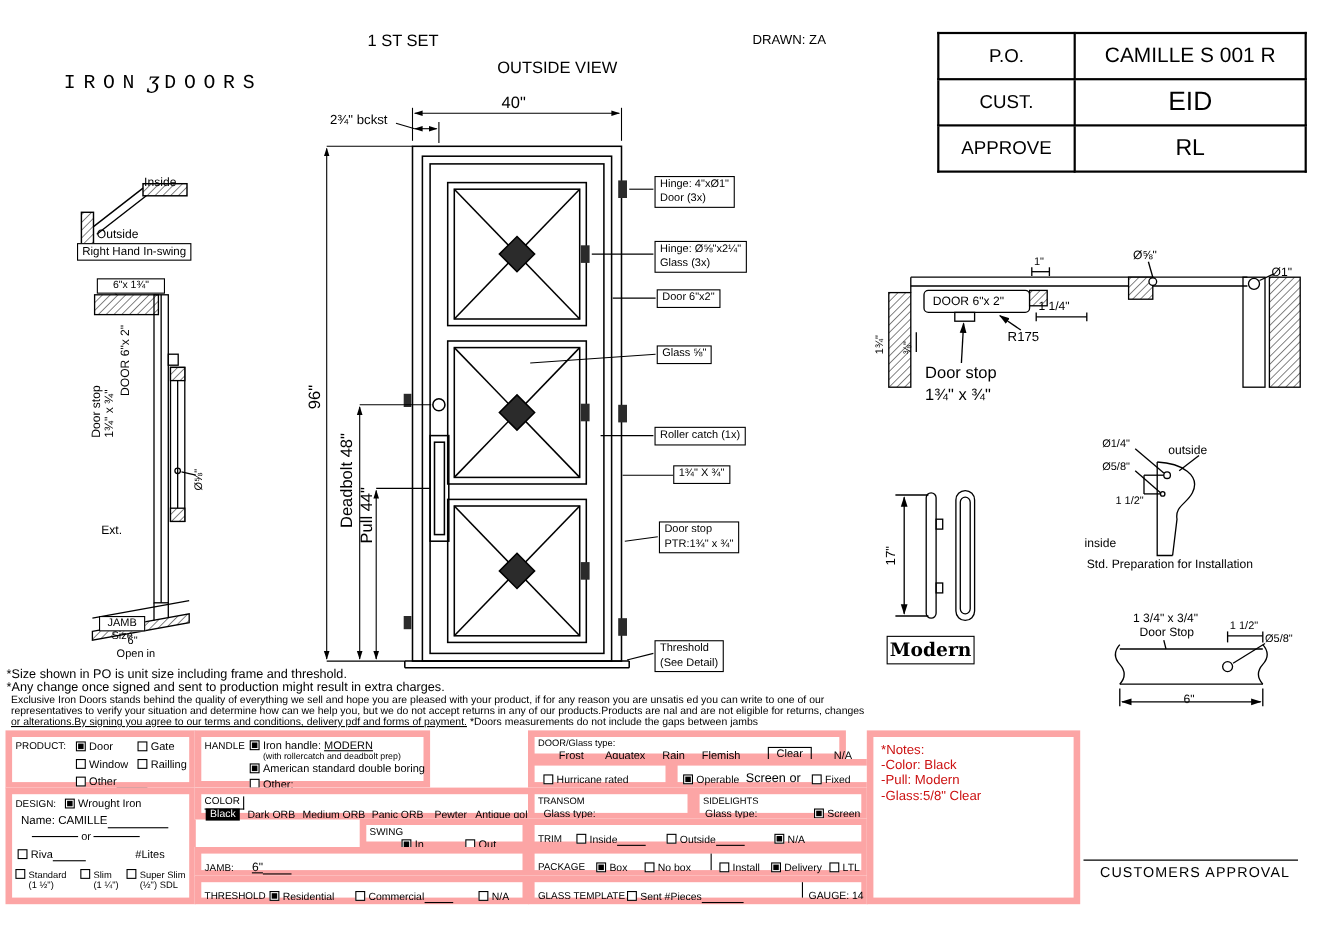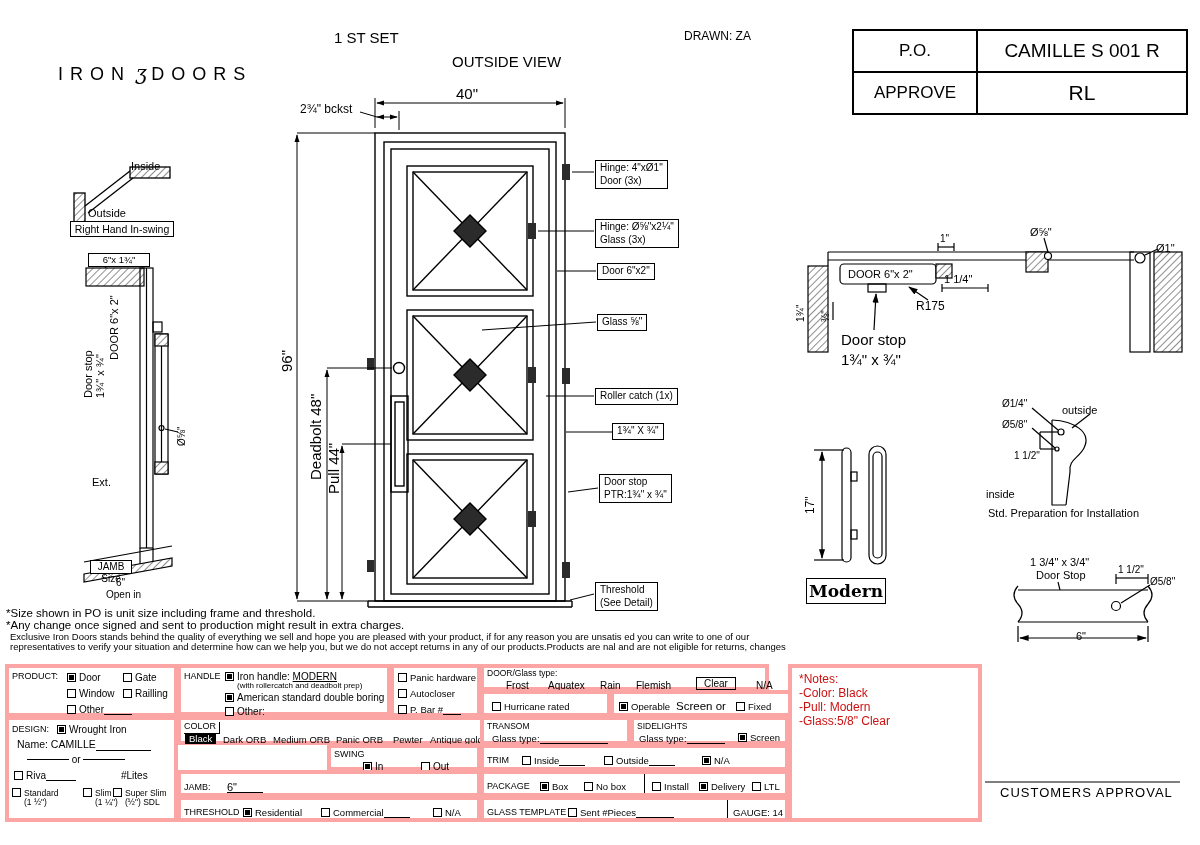--- a/index.html
+++ b/index.html
@@ -6,31 +6,31 @@
   html,body{background:#fff}
   #sheet{position:relative;width:1200px;height:845px;background:#fff;color:#000;
          font-family:"Liberation Sans","DejaVu Sans",sans-serif;overflow:hidden}
   svg.lw{position:absolute;left:0;top:0;width:1200px;height:845px}
   .lbl{position:absolute;white-space:nowrap;line-height:1.12}
   .rot{transform-origin:0 0;transform:rotate(-90deg)}
   .s8{font-size:8px}.s85{font-size:8.5px}.s9{font-size:9px}.s95{font-size:9.5px}
   .s10{font-size:10px}.s105{font-size:10.5px}.s11{font-size:11px}.s115{font-size:11.5px}
   .s12{font-size:12px}.s13{font-size:13px}.s15{font-size:15px}
   .logo-name{font-family:"DejaVu Serif",serif;font-style:italic;font-size:44px;letter-spacing:2px}
-  .logo-sub{font-family:Liberation Sans, sans-serif;font-size:18px;letter-spacing:7px}
+  .logo-sub{font-family:Liberation Mono, monospace;font-size:18px;letter-spacing:7px}
   .logo-orn{font-family:"DejaVu Serif",serif;font-style:italic;font-size:20px;letter-spacing:0}
   .approval{position:absolute;left:852px;top:29px;border-collapse:collapse}
   .approval td{border:2px solid #000;text-align:center;vertical-align:middle;background:#fff}
   .approval .al{width:124px;height:42px;font-size:17px}
   .approval .av{width:210px}
   .v0{font-size:19px}.v1{font-size:24px}.v2{font-size:21px}
   .box{position:absolute;border:1px solid #000;background:#fff;text-align:center}
   .callout{position:absolute;border:1px solid #000;background:#fff;font-size:10px;
            line-height:1.25;padding:1px 4px;white-space:nowrap}
-  .fbox{position:absolute;border:4px solid #fca5a5;background:#fff}
+  .fbox{position:absolute;border:6px solid #fca5a5;background:#fff}
   .fl{position:absolute;white-space:nowrap;line-height:1.1}
   .cb{display:inline-block;width:9px;height:9px;border:1px solid #000;vertical-align:-1px;
       margin-right:3px;background:#fff}
   .cb.checked::after{content:"";display:block;width:5px;height:5px;margin:1px;background:#000}
   .ul{display:inline-block;border-bottom:1px solid #000;height:8px;vertical-align:bottom}
   .hline{display:inline-block;width:42px;border-bottom:1px solid #000;height:3px;vertical-align:3px}
   .vdiv{position:absolute;top:0;bottom:0;border-left:1px solid #000}
   .chip{background:#000;color:#fff;padding:0 4px}
   .clearbox{border:1px solid #000;padding:0 7px}
   .undl{text-decoration:underline}
@@ -227,20 +227,24 @@
   <div class="lbl s15" style="left:452px;top:54px">OUTSIDE VIEW</div>
   <div class="lbl s12" style="left:684px;top:30px">DRAWN: ZA</div>
 
   <table class="approval">
     <tbody>
         <tr>
       <td class="al">P.O.</td>
       <td class="av v0">CAMILLE S 001 R</td>
     </tr>
     <tr>
+      <td class="al">CUST.</td>
+      <td class="av v1">EID</td>
+    </tr>
+    <tr>
       <td class="al">APPROVE</td>
       <td class="av v2">RL</td>
     </tr>
   </tbody>
     </table>
 
   <div class="lbl s11" style="left:131px;top:160px">Inside</div>
   <div class="lbl s11" style="left:88px;top:207px">Outside</div>
   <div class="box s105" style="left:70px;top:221px;width:104px;height:16px;line-height:14px">Right Hand In-swing</div>
 
@@ -315,55 +319,53 @@
   <div class="lbl s11" style="left:1030px;top:556px">1 3/4" x 3/4"</div>
   <div class="lbl s11" style="left:1036px;top:569px">Door Stop</div>
   <div class="lbl s10" style="left:1118px;top:564px">1 1/2"</div>
   <div class="lbl s10" style="left:1150px;top:576px">Ø5/8"</div>
   <div class="lbl s11" style="left:1076px;top:630px">6"</div>
 
   <div class="lbl s115" style="left:6px;top:607px">*Size shown in PO is unit size including frame and threshold.</div>
   <div class="lbl s115" style="left:6px;top:619px">*Any change once signed and sent to production might result in extra charges.</div>
   <div class="lbl s95" style="left:10px;top:642px">representatives to verify your situation and determine how can we help you, but we do not accept returns in any of our products.Products are  nal and are not eligible for returns, changes</div>
   <div class="lbl s95" style="left:10px;top:632px">Exclusive Iron Doors stands behind the quality of everything we sell and hope you are pleased with your product, if for any reason you are unsatis ed you can write to one of our</div>
+  <div class="lbl s95" style="left:10px;top:652px">
+    <span class="undl">or alterations.By signing you agree to our terms and conditions, delivery pdf and forms of payment.</span><span> *Doors measurements do not include the gaps between jambs</span>
+  </div>
 
   <div class="fbox" style="left:5px;top:664px;width:173px;height:53px">
     <span class="fl s9" style="left:3px;top:4px">PRODUCT:</span>
     <span class="fl s10" style="left:58px;top:4px"><span class="cb checked"></span><span>Door</span></span>
     <span class="fl s10" style="left:114px;top:4px"><span class="cb"></span><span>Gate</span></span>
     <span class="fl s10" style="left:58px;top:20px"><span class="cb"></span><span>Window</span></span>
     <span class="fl s10" style="left:114px;top:20px"><span class="cb"></span><span>Railling</span></span>
     <span class="fl s10" style="left:58px;top:36px"><span class="cb"></span><span>Other</span><span class="ul" style="width:28px"></span></span>
   </div>
 
   <div class="fbox" style="left:5px;top:716px;width:173px;height:106px">
     <span class="fl s9" style="left:3px;top:5px">DESIGN:</span>
     <span class="fl s10" style="left:48px;top:4px"><span class="cb checked"></span><span>Wrought Iron</span></span>
     <span class="fl s105" style="left:8px;top:19px"><span>Name: CAMILLE</span><span class="ul" style="width:55px"></span></span>
     <span class="fl s10" style="left:18px;top:34px"><span class="hline"></span> <span>or</span> <span class="hline"></span></span>
     <span class="fl s10" style="left:5px;top:50px"><span class="cb"></span><span>Riva</span><span class="ul" style="width:30px"></span></span>
     <span class="fl s10" style="left:112px;top:50px">#Lites</span>
     <span class="fl s85" style="left:3px;top:68px"><span class="cb"></span><span>Standard</span><br><span style="margin-left:12px">(1 ½")</span></span>
-    <span class="fl s85" style="left:74px;top:68px"><span class="cb"></span><span>Slim</span><br><span style="margin-left:12px">(1 ¼")</span></span>
+    <span class="fl s85" style="left:62px;top:68px"><span class="cb"></span><span>Slim</span><br><span style="margin-left:12px">(1 ¼")</span></span>
     <span class="fl s85" style="left:104px;top:68px"><span class="cb"></span><span>Super Slim</span><br><span style="margin-left:12px">(½") SDL</span></span>
   </div>
 
   <div class="fbox" style="left:177px;top:664px;width:214px;height:52px">
     <span class="fl s9" style="left:3px;top:4px">HANDLE</span>
     <span class="fl s10" style="left:44px;top:3px"><span class="cb checked"></span><span>Iron handle: </span><span class="undl">MODERN</span></span>
     <span class="fl s8" style="left:56px;top:14px">(with rollercatch and deadbolt prep)</span>
     <span class="fl s10" style="left:44px;top:24px"><span class="cb checked"></span><span>American standard double boring</span></span>
     <span class="fl s10" style="left:44px;top:38px"><span class="cb"></span><span>Other:</span> <span class="ul" style="width:60px"></span></span>
   </div>
 
-  <div class="fbox" style="left:390px;top:664px;width:91px;height:53px">
-    <span class="fl s95" style="left:4px;top:5px"><span class="cb"></span><span>Panic hardware</span></span>
-    <span class="fl s95" style="left:4px;top:21px"><span class="cb"></span><span>Autocloser</span></span>
-    <span class="fl s95" style="left:4px;top:37px"><span class="cb"></span><span>P. Bar #</span><span class="ul" style="width:18px"></span></span>
-  </div>
 
   <div class="fbox" style="left:177px;top:716px;width:340px;height:29px">
     <span class="fl s9" style="left:3px;top:2px;border-bottom:1px solid #000;border-right:1px solid #000;padding:0 3px 1px 0">COLOR</span>
     <span class="fl s95" style="left:4px;top:14px"><span class="chip">Black</span></span>
     <span class="fl s95" style="left:42px;top:15px">Dark ORB</span>
     <span class="fl s95" style="left:92px;top:15px">Medium ORB</span>
     <span class="fl s95" style="left:155px;top:15px">Panic ORB</span>
     <span class="fl s95" style="left:212px;top:15px">Pewter</span>
     <span class="fl s95" style="left:249px;top:15px">Antique gold</span>
   </div>

